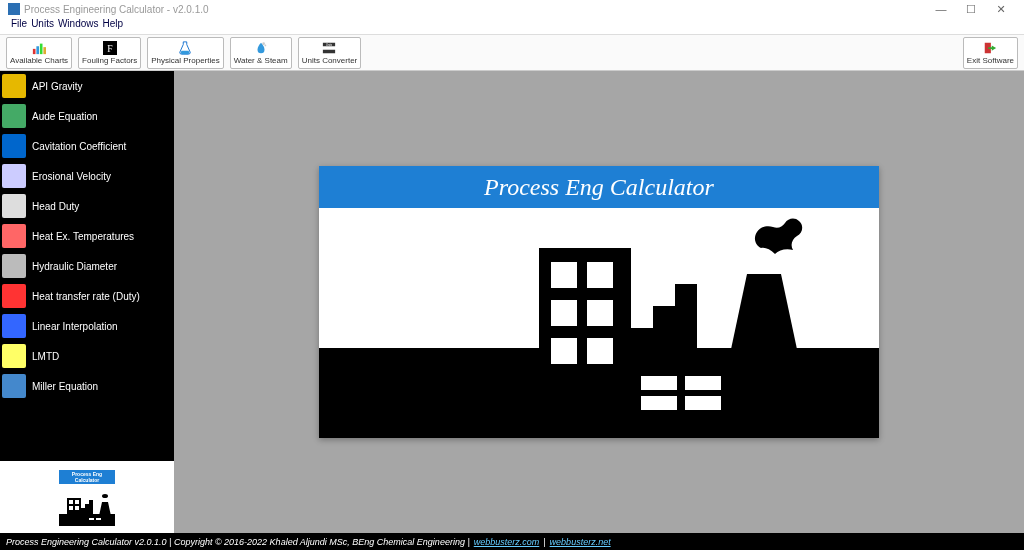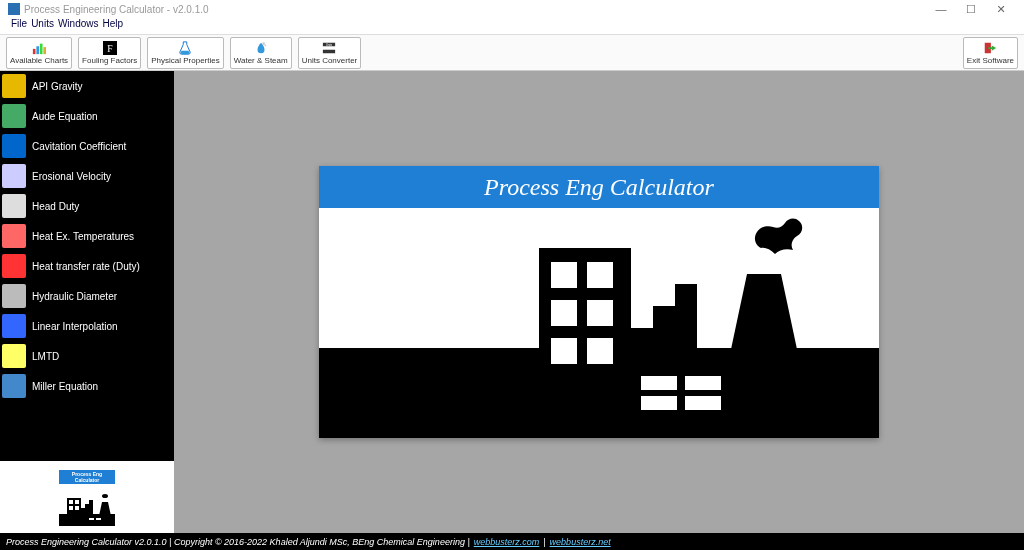--- a/index.html
+++ b/index.html
@@ -138,29 +138,29 @@
             <span>Head Duty</span>
           </div>
           <div class="side-item">
             <div class="side-ic">
               <div class="side-ic-inner" style="background: rgb(255, 102, 102);"></div>
             </div>
             <span>Heat Ex. Temperatures</span>
           </div>
           <div class="side-item">
             <div class="side-ic">
+              <div class="side-ic-inner" style="background: rgb(187, 187, 187);"></div>
+            </div>
+            <span>Hydraulic Diameter</span>
+          </div>
+          <div class="side-item">
+            <div class="side-ic">
               <div class="side-ic-inner" style="background: rgb(255, 51, 51);"></div>
             </div>
             <span>Heat transfer rate (Duty)</span>
-          </div>
-          <div class="side-item">
-            <div class="side-ic">
-              <div class="side-ic-inner" style="background: rgb(187, 187, 187);"></div>
-            </div>
-            <span>Hydraulic Diameter</span>
           </div>
           <div class="side-item">
             <div class="side-ic">
               <div class="side-ic-inner" style="background: rgb(51, 102, 255);"></div>
             </div>
             <span>Linear Interpolation</span>
           </div>
           <div class="side-item">
             <div class="side-ic">
               <div class="side-ic-inner" style="background: rgb(255, 255, 102);"></div>

